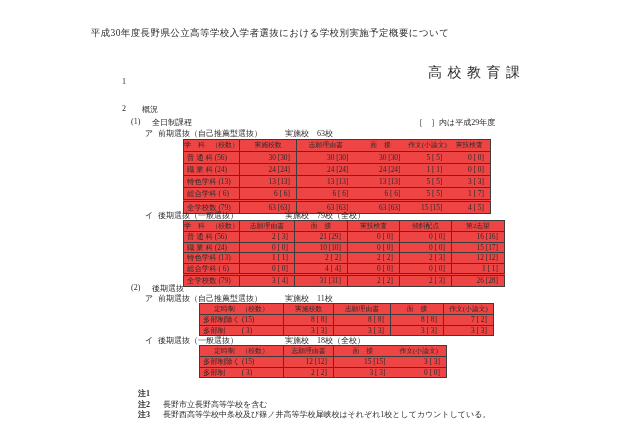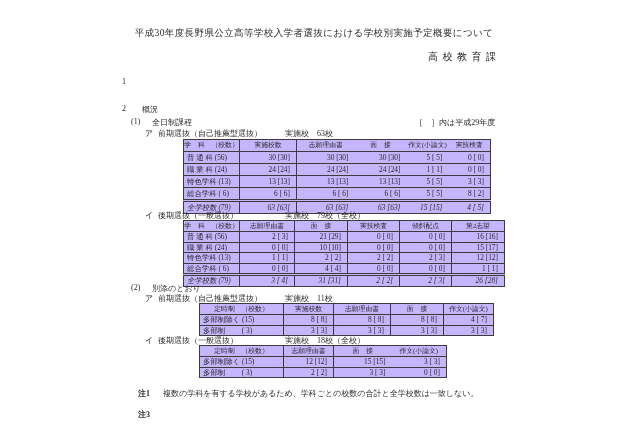--- a/index.html
+++ b/index.html
@@ -5,41 +5,41 @@
   html,body{margin:0;padding:0;}
   body{
     width:640px;height:426px;background:#ffffff;
     font-family:"Liberation Serif","DejaVu Serif",serif;
     color:#2b2b2b;
   }
   #page{position:relative;width:640px;height:426px;background:#ffffff;overflow:hidden;}
   .abs{position:absolute;white-space:pre;line-height:1.25;}
   .line{position:absolute;left:0;right:0;height:12px;}
   .line span{position:absolute;white-space:pre;font-size:8px;}
-  #doc-title{top:28px;left:0;width:540px;text-align:center;font-size:9.5px;letter-spacing:0.4px;margin-left:44px;}
-  #dept{top:51px;left:428px;font-size:10px;letter-spacing:1px;}
+  #doc-title{top:28px;left:0;width:540px;text-align:center;font-size:9.5px;letter-spacing:0.4px;}
+  #dept{top:64px;left:428px;font-size:14px;letter-spacing:1px;}
   table{
     position:absolute;border-collapse:collapse;table-layout:fixed;
-    border:1px solid #3c3c3c;background:#c4b5fd;
+    border:1px solid #3c3c3c;background:#ef4444;
   }
   th,td{
     border:1px solid #3c3c3c;
     font-weight:normal;white-space:pre;overflow:hidden;
     line-height:1;padding:0;
   }
   th{font-size:6.8px;text-align:center;height:10px;}
   td{font-size:7.4px;height:9.5px;}
   td.lbl{text-align:left;padding-left:3px;}
   td.num{text-align:right;padding-right:6px;}
   #t1 th,#t1 td{height:11px;}
   
   .pb th,.pb td{border-left:none;border-right:none;}
   .pb th:nth-child(-n+2),.pb td:nth-child(-n+2){border-right:1px solid #3c3c3c;}
   
-  .total-last tr:last-child td{border-top:3px double #3c3c3c;font-style:italic;}
+  .total-last tr:last-child td{border-top:3px double #3c3c3c;}
   .note-label{font-size:8px;font-weight:bold;}
   .note-text{font-size:8px;}
 </style>
 </head>
 <body>
 
 <div id="page">
 
   <div id="doc-title" class="abs">平成30年度長野県公立高等学校入学者選抜における学校別実施予定概要について</div>
   <div id="dept" class="abs">高 校 教 育 課</div>
@@ -106,21 +106,21 @@
           <td class="num">13 [13]</td>
           <td class="num">5 [ 5]</td>
           <td class="num">3 [ 3]</td>
         </tr>
         <tr>
           <td class="lbl">総合学科 ( 6)</td>
           <td class="num">6 [ 6]</td>
           <td class="num">6 [ 6]</td>
           <td class="num">6 [ 6]</td>
           <td class="num">5 [ 5]</td>
-          <td class="num">8 [ 2]</td>
+          <td class="num">1 [ 7]</td>
         </tr>
         <tr>
           <td class="lbl">全学校数 (79)</td>
           <td class="num">63 [63]</td>
           <td class="num">63 [63]</td>
           <td class="num">63 [63]</td>
           <td class="num">15 [15]</td>
           <td class="num">4 [ 5]</td>
         </tr>
       </tbody>
@@ -188,21 +188,21 @@
           <td class="num">31 [31]</td>
           <td class="num">2 [ 2]</td>
           <td class="num">2 [ 3]</td>
           <td class="num">26 [28]</td>
         </tr>
       </tbody>
     </table>
 
   <div class="line" style="top:283px">
     <span style="left:131px">(2)</span>
-    <span style="left:152px">別添のとおり</span>
+    <span style="left:152px">後期選抜</span>
   </div>
 
   <div class="line" style="top:293px">
     <span style="left:145px">ア</span>
     <span style="left:158px">前期選抜（自己推薦型選抜）</span>
     <span style="left:285px">実施校　11校</span>
   </div>
 
   <table id="t3" style="top:303px;left:199px;width:294px">
     <colgroup>
@@ -218,21 +218,21 @@
           <th>実施校数</th>
           <th>志願理由書</th>
           <th>面　接</th>
           <th>作文(小論文)</th>
         </tr>
         <tr>
           <td class="lbl">多部制除く (15)</td>
           <td class="num">8 [ 8]</td>
           <td class="num">8 [ 8]</td>
           <td class="num">8 [ 8]</td>
-          <td class="num">4 [ 7]</td>
+          <td class="num">7 [ 2]</td>
         </tr>
         <tr>
           <td class="lbl">多部制　　 ( 3)</td>
           <td class="num">3 [ 3]</td>
           <td class="num">3 [ 3]</td>
           <td class="num">3 [ 3]</td>
           <td class="num">3 [ 3]</td>
         </tr>
       </tbody>
     </table>
@@ -267,19 +267,23 @@
           <td class="lbl">多部制　　 ( 3)</td>
           <td class="num">2 [ 2]</td>
           <td class="num">3 [ 3]</td>
           <td class="num">0 [ 0]</td>
         </tr>
       </tbody>
     </table>
 
   <div class="line" style="top:388px">
     <span class="note-label" style="left:138px">注1</span>
-    <span class="note-text" style="left:163px">複数の学科を有する学校があるため、学科ごとの校数の合計と全学校数は一致しない。</span>
+  </div>
+  <div class="line" style="top:399px">
+    <span class="note-label" style="left:138px">注2</span>
+    <span class="note-text" style="left:163px">長野市立長野高等学校を含む</span>
   </div>
   <div class="line" style="top:409px">
     <span class="note-label" style="left:138px">注3</span>
+    <span class="note-text" style="left:163px">長野西高等学校中条校及び篠ノ井高等学校犀峡校はそれぞれ1校としてカウントしている。</span>
   </div>
 
 </div>
 
 </body></html>

